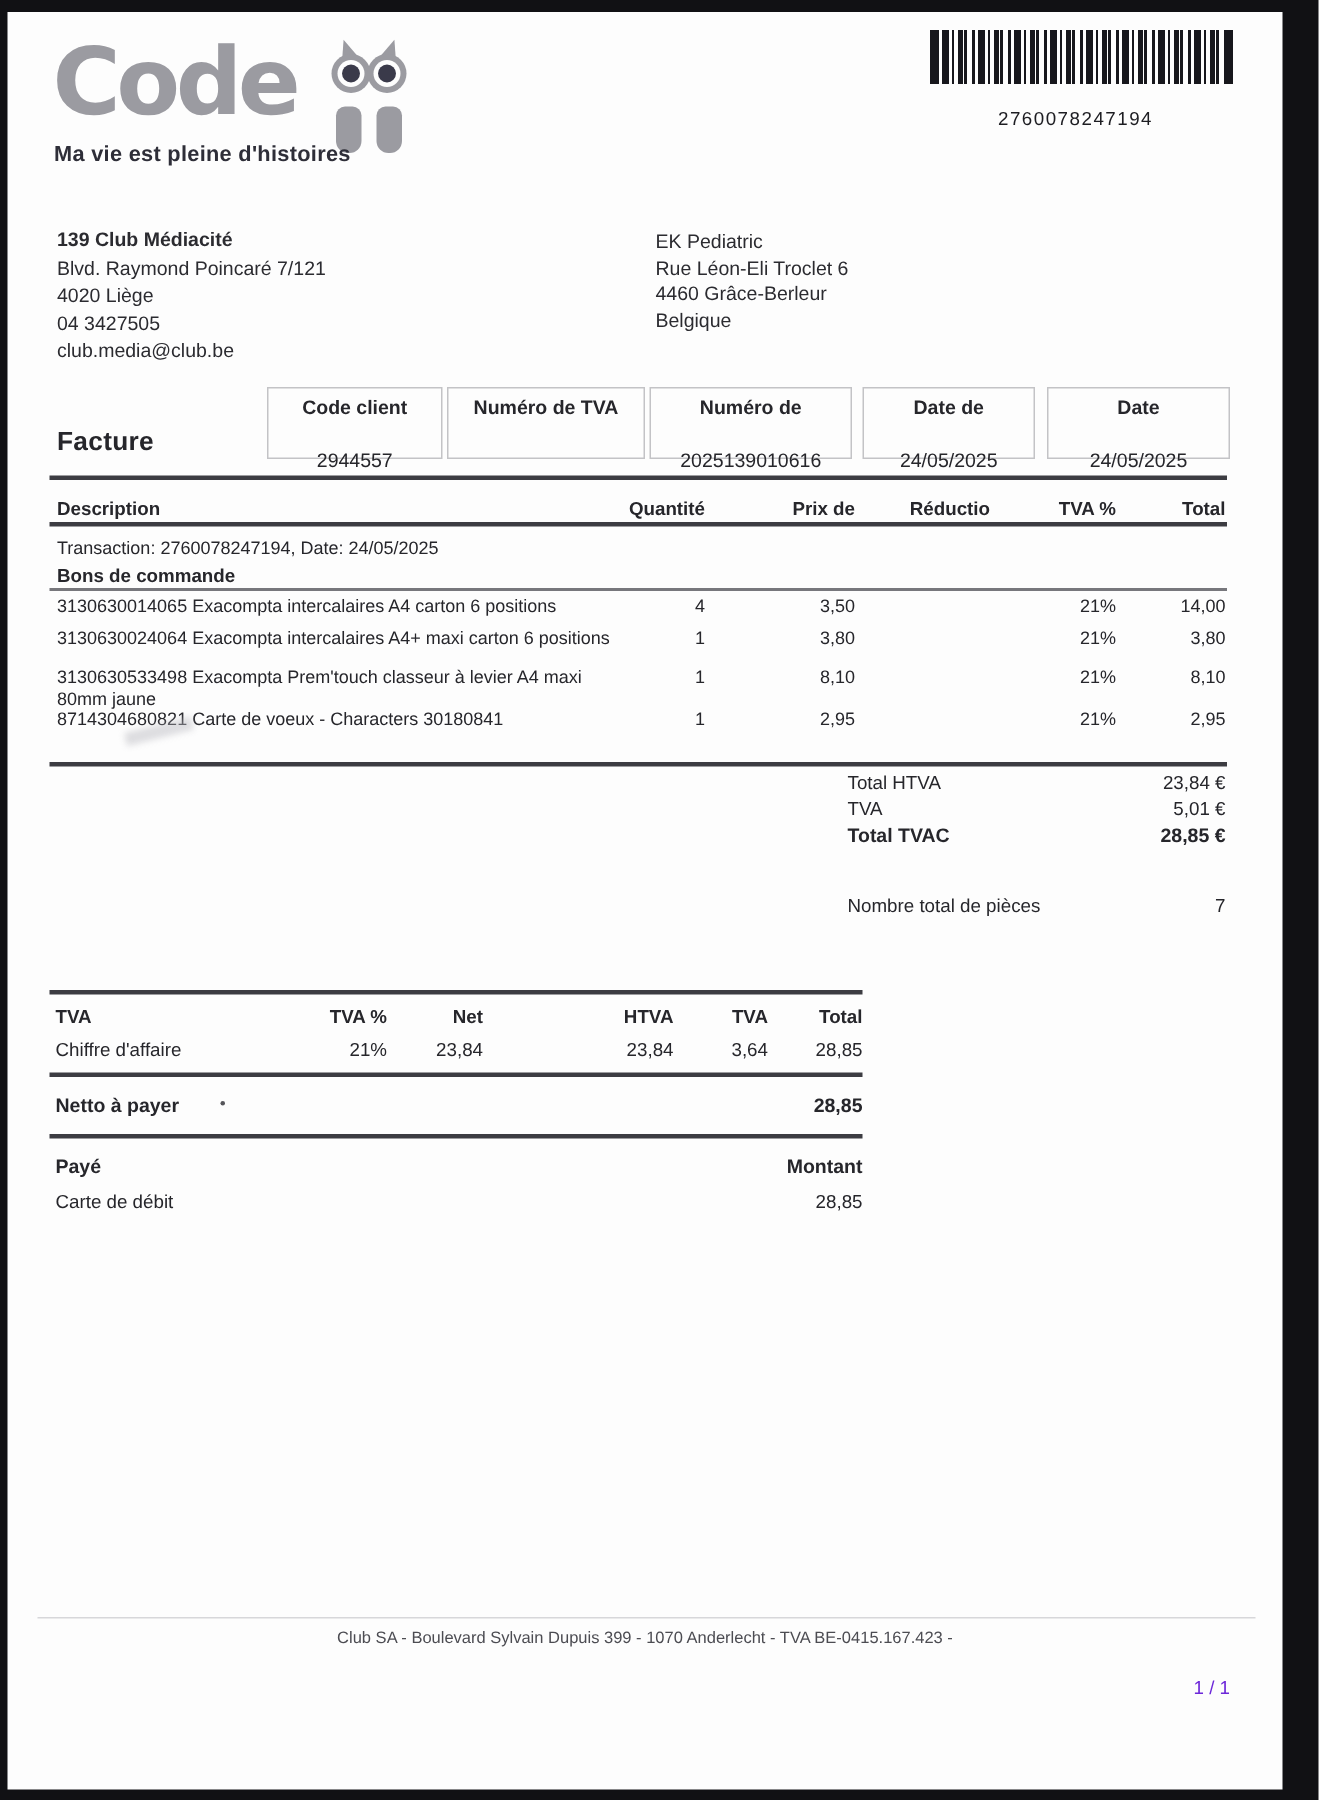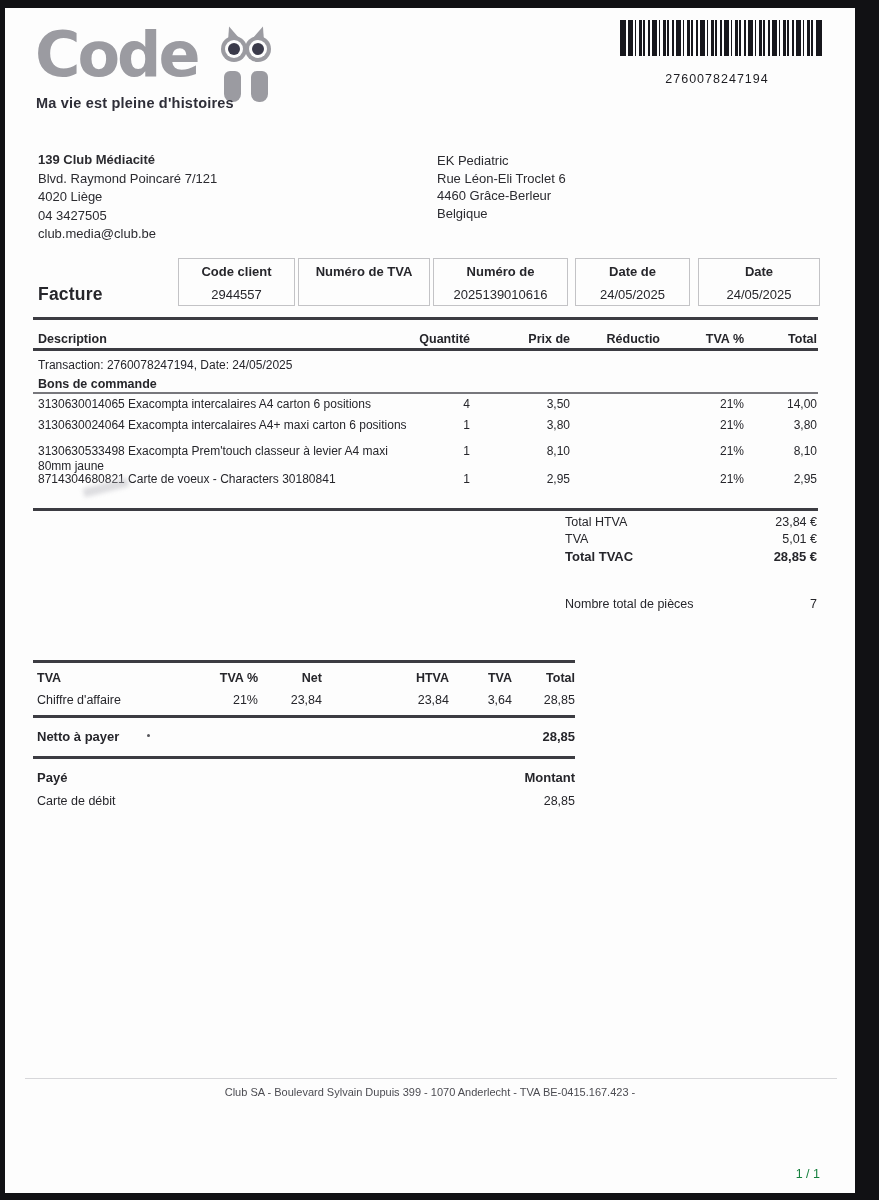--- a/index.html
+++ b/index.html
@@ -47,21 +47,21 @@
   .barcode-number{left:615px;top:51px;width:194px;text-align:center;font-size:12.5px;letter-spacing:1px;color:#1d1d22;margin-top:13px;}
   
   .addr{font-size:13px;line-height:18.5px;color:#2b2b30;}
   .addr .b{font-weight:bold;}
   .sender{left:33px;top:143px;}
   .recipient{left:432px;top:144px;line-height:17.5px;}
   
   .facture-title{left:33px;top:276px;font-size:17.5px;font-weight:bold;letter-spacing:.2px;}
   .hbox{top:250px;height:46px;border:1px solid #c3c3c6;background:#fdfdfd;text-align:center;}
   .hbox .lbl{font-weight:bold;font-size:13px;margin-top:5px;}
-  .hbox .val{font-size:13px;margin-top:8px;}
+  .hbox .val{font-size:13px;margin-top:20px;}
   
   .rule{background:#3c3c42;height:3px;}
   .rule-thin{background:#77777c;height:1.5px;}
   .rule-faint{background:#d7d7da;height:1px;}
   
   .cell{position:absolute;font-size:12px;line-height:15px;}
   .hdr .cell{font-weight:bold;font-size:12.5px;}
   .c-desc{left:33px;width:375px;}
   .c-qty{left:385px;width:80px;text-align:right;}
   .c-prix{left:475px;width:90px;text-align:right;}
@@ -76,21 +76,21 @@
   .tot-val{left:640px;width:172px;text-align:right;font-size:12.5px;}
   
   .v-name{left:32px;width:150px;font-size:12.5px;}
   .v-pct{left:150px;width:103px;text-align:right;font-size:12.5px;}
   .v-net{left:255px;width:62px;text-align:right;font-size:12.5px;}
   .v-htva{left:344px;width:100px;text-align:right;font-size:12.5px;}
   .v-tva{left:449px;width:58px;text-align:right;font-size:12.5px;}
   .v-tot{left:505px;width:65px;text-align:right;font-size:12.5px;}
   
   .footer-text{left:0;top:1078px;width:850px;text-align:center;font-size:11px;color:#4c4c52;}
-  .page-num{left:700px;top:1159px;width:115px;text-align:right;font-size:12.5px;color:#15803d;}
+  .page-num{left:700px;top:1110px;width:115px;text-align:right;font-size:12.5px;color:#6d28d9;}
   
   .smudge{left:78px;top:475px;width:46px;height:9px;background:#b6b6bd;opacity:.45;filter:blur(2px);transform:rotate(-14deg);}
   .dot{width:3px;height:3px;border-radius:50%;background:#55555a;}
 </style>
 </head>
 <body>
 
 <div class="page">
 
   <div class="abs logo-text">Code</div>

